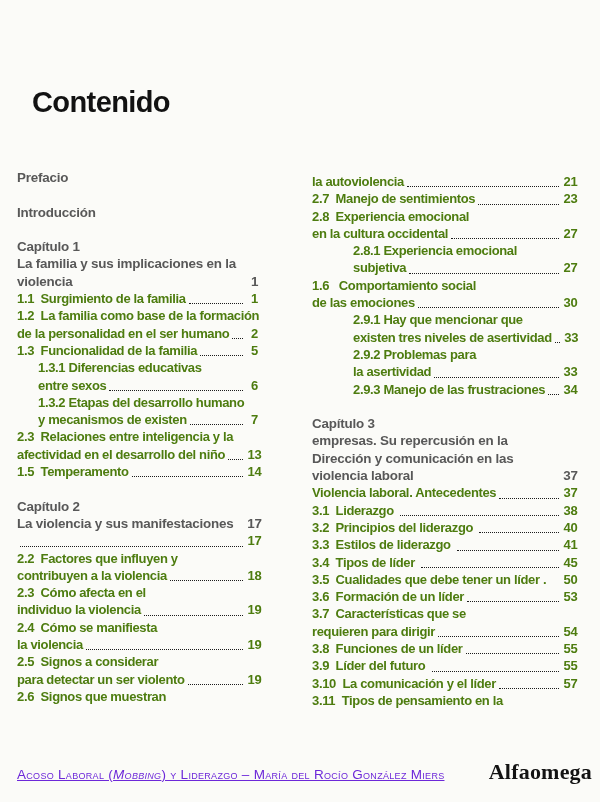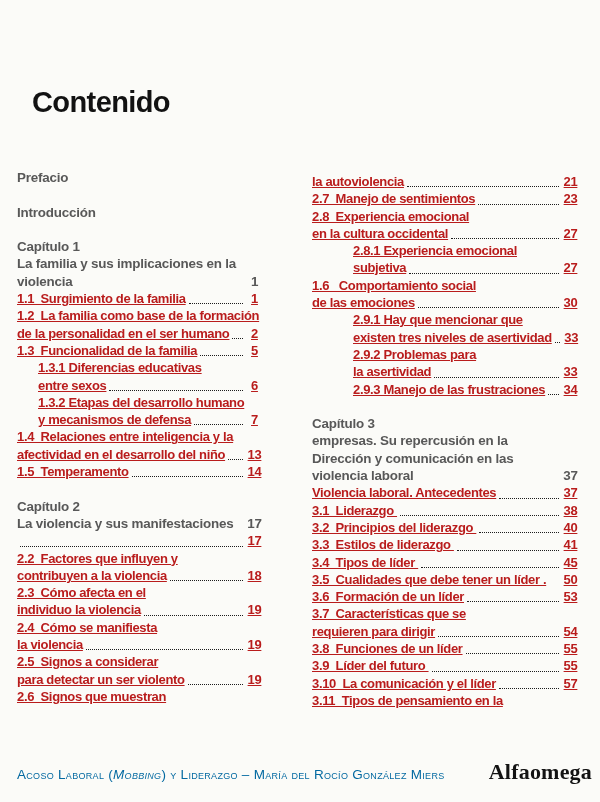--- a/index.html
+++ b/index.html
@@ -12,37 +12,37 @@
   .sheet{position:absolute;inset:0;}
   .doc-title{
     position:absolute;left:16px;top:70px;margin:16px;
     font-size:29px;font-weight:bold;color:#121212;letter-spacing:-0.6px;
   }
   .col{position:absolute;display:flex;flex-direction:column;}
   #col-left{left:17px;top:170px;width:246px;}
   #col-right{left:312px;top:174px;width:267px;}
   .row{display:flex;align-items:baseline;height:17.3px;white-space:pre;}
   .spacer{height:17.3px;}
-  .entry{color:#b91c1c;font-weight:bold;font-size:13px;letter-spacing:-0.35px;text-decoration:underline;}
+  .entry{color:#4d7c0f;font-weight:bold;font-size:13px;letter-spacing:-0.35px;}
   .chapter{color:#585858;font-weight:bold;font-size:13.4px;letter-spacing:-0.2px;}
   .ind1{padding-left:21px;}
   .ind2{padding-left:41px;}
   .txt{flex:0 0 auto;}
   .leader{
     flex:1 1 0;min-width:5px;align-self:flex-end;
     margin:0 3px 4px 3px;border-bottom:1.7px dotted #1d1d1d;
   }
   .leader.noline{border-bottom:none;}
   .pg{flex:0 0 auto;min-width:17px;text-align:center;}
   .footer{
     position:absolute;left:17px;right:8px;top:759px;
     display:flex;justify-content:space-between;align-items:baseline;
   }
   .book{
-    font-variant:small-caps;font-size:13.5px;color:#0369a1;letter-spacing:0.3px;
+    font-variant:small-caps;font-size:13.5px;color:#6d28d9;letter-spacing:0.3px;text-decoration:underline;
   }
   .book .it{font-style:italic;}
   .brand{
     font-family:"Liberation Serif",serif;font-weight:bold;
     font-size:22px;color:#131313;letter-spacing:0.2px;text-align:right;
   }
 </style>
 </head>
 <body>
 
@@ -57,22 +57,22 @@
       <div class="row chapter"><span class="txt">Capítulo 1</span></div>
       <div class="row chapter"><span class="txt">La familia y sus implicaciones en la</span></div>
       <div class="row chapter"><span class="txt">violencia</span><span class="leader noline"></span><span class="pg">1</span></div>
       <div class="row entry"><span class="txt">1.1  Surgimiento de la familia</span><span class="leader"></span><span class="pg">1</span></div>
       <div class="row entry"><span class="txt">1.2  La familia como base de la formación</span></div>
       <div class="row entry"><span class="txt">de la personalidad en el ser humano</span><span class="leader"></span><span class="pg">2</span></div>
       <div class="row entry"><span class="txt">1.3  Funcionalidad de la familia</span><span class="leader"></span><span class="pg">5</span></div>
       <div class="row entry ind1"><span class="txt">1.3.1 Diferencias educativas</span></div>
       <div class="row entry ind1"><span class="txt">entre sexos</span><span class="leader"></span><span class="pg">6</span></div>
       <div class="row entry ind1"><span class="txt">1.3.2 Etapas del desarrollo humano</span></div>
-      <div class="row entry ind1"><span class="txt">y mecanismos de defensa</span><span class="leader"></span><span class="pg">7</span></div>
-      <div class="row entry"><span class="txt">1.4  Relaciones entre inteligencia y la</span></div>
+      <div class="row entry ind1"><span class="txt">y mecanismos de existen</span><span class="leader"></span><span class="pg">7</span></div>
+      <div class="row entry"><span class="txt">2.3  Relaciones entre inteligencia y la</span></div>
       <div class="row entry"><span class="txt">afectividad en el desarrollo del niño</span><span class="leader"></span><span class="pg">13</span></div>
       <div class="row entry"><span class="txt">1.5  Temperamento</span><span class="leader"></span><span class="pg">14</span></div>
       <div class="spacer"></div>
       <div class="row chapter"><span class="txt">Capítulo 2</span></div>
       <div class="row chapter"><span class="txt">La violencia y sus manifestaciones</span><span class="leader noline"></span><span class="pg">17</span></div>
       <div class="row entry"><span class="leader"></span><span class="pg">17</span></div>
       <div class="row entry"><span class="txt">2.2  Factores que influyen y</span></div>
       <div class="row entry"><span class="txt">contribuyen a la violencia</span><span class="leader"></span><span class="pg">18</span></div>
       <div class="row entry"><span class="txt">2.3  Cómo afecta en el</span></div>
       <div class="row entry"><span class="txt">individuo la violencia</span><span class="leader"></span><span class="pg">19</span></div>

